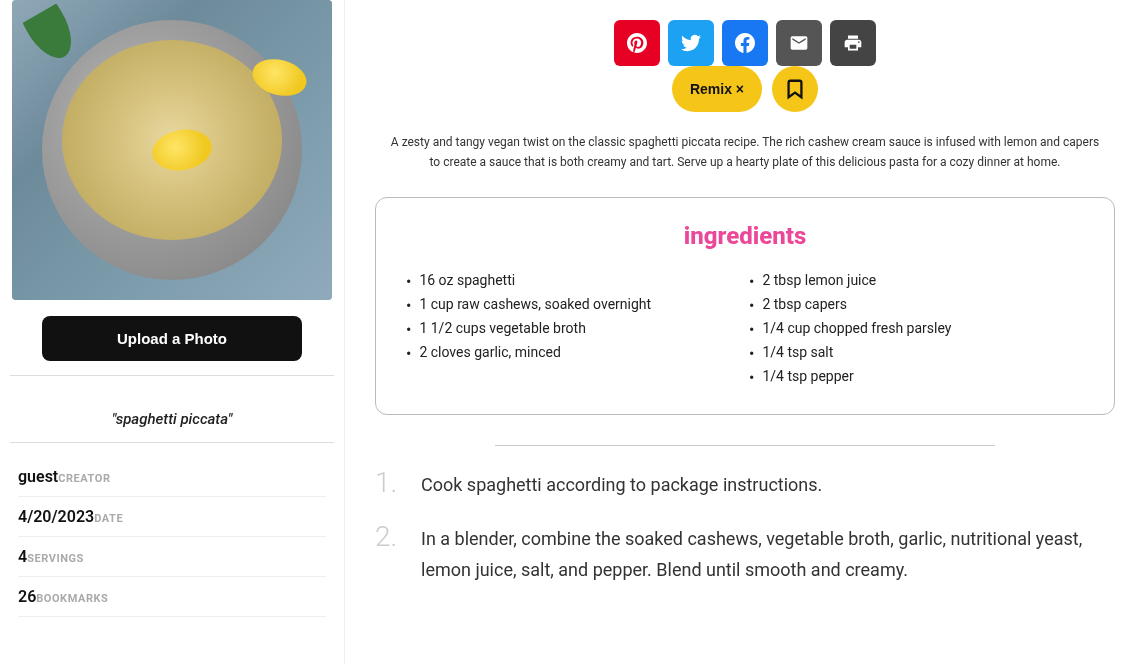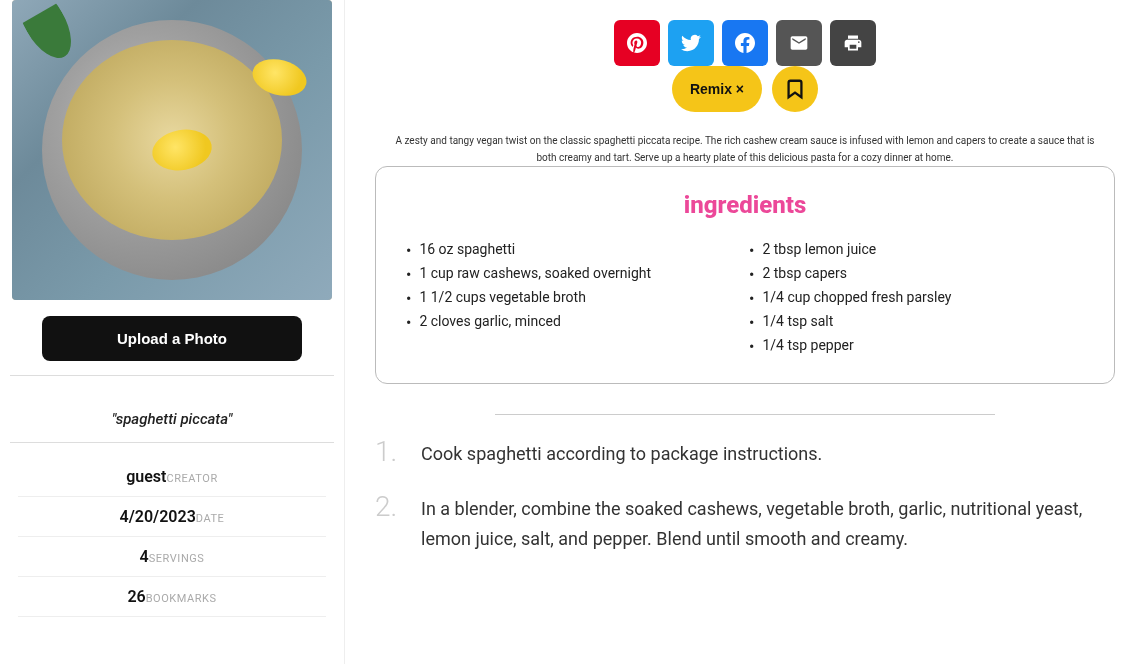--- a/index.html
+++ b/index.html
@@ -125,36 +125,36 @@
       margin: 14px 0;
     }
 
     .meta-table {
       width: 100%;
       padding: 0 8px;
     }
 
     .meta-row {
       display: flex;
-      justify-content: center;
+      justify-content: flex-start;
       align-items: baseline;
       padding: 10px 0;
       border-bottom: 1px solid #eee;
     }
 
     .meta-value {
       font-size: 16px;
       font-weight: 600;
       color: #111;
     }
 
     .meta-label {
       font-size: 11px;
       color: #aaa;
-      font-weight: 400;
+      font-weight: 700;
       letter-spacing: 0.05em;
     }
 
     
     .main-content {
       flex: 1;
       padding: 20px 30px;
       overflow-y: auto;
     }
 
@@ -218,24 +218,25 @@
       border: none;
       cursor: pointer;
       display: flex;
       align-items: center;
       justify-content: center;
       font-size: 20px;
       color: #111;
     }
 
     .recipe-description {
-      font-size: 10px;
+      font-size: 12px;
       line-height: 1.7;
       color: #333;
       text-align: center;
+      margin-bottom: 24px;
       max-width: 720px;
       margin-left: auto;
       margin-right: auto;
     }
 
     .ingredients-box {
       border: 1.5px solid #bbb;
       border-radius: 12px;
       padding: 24px 30px;
       margin-bottom: 30px;

